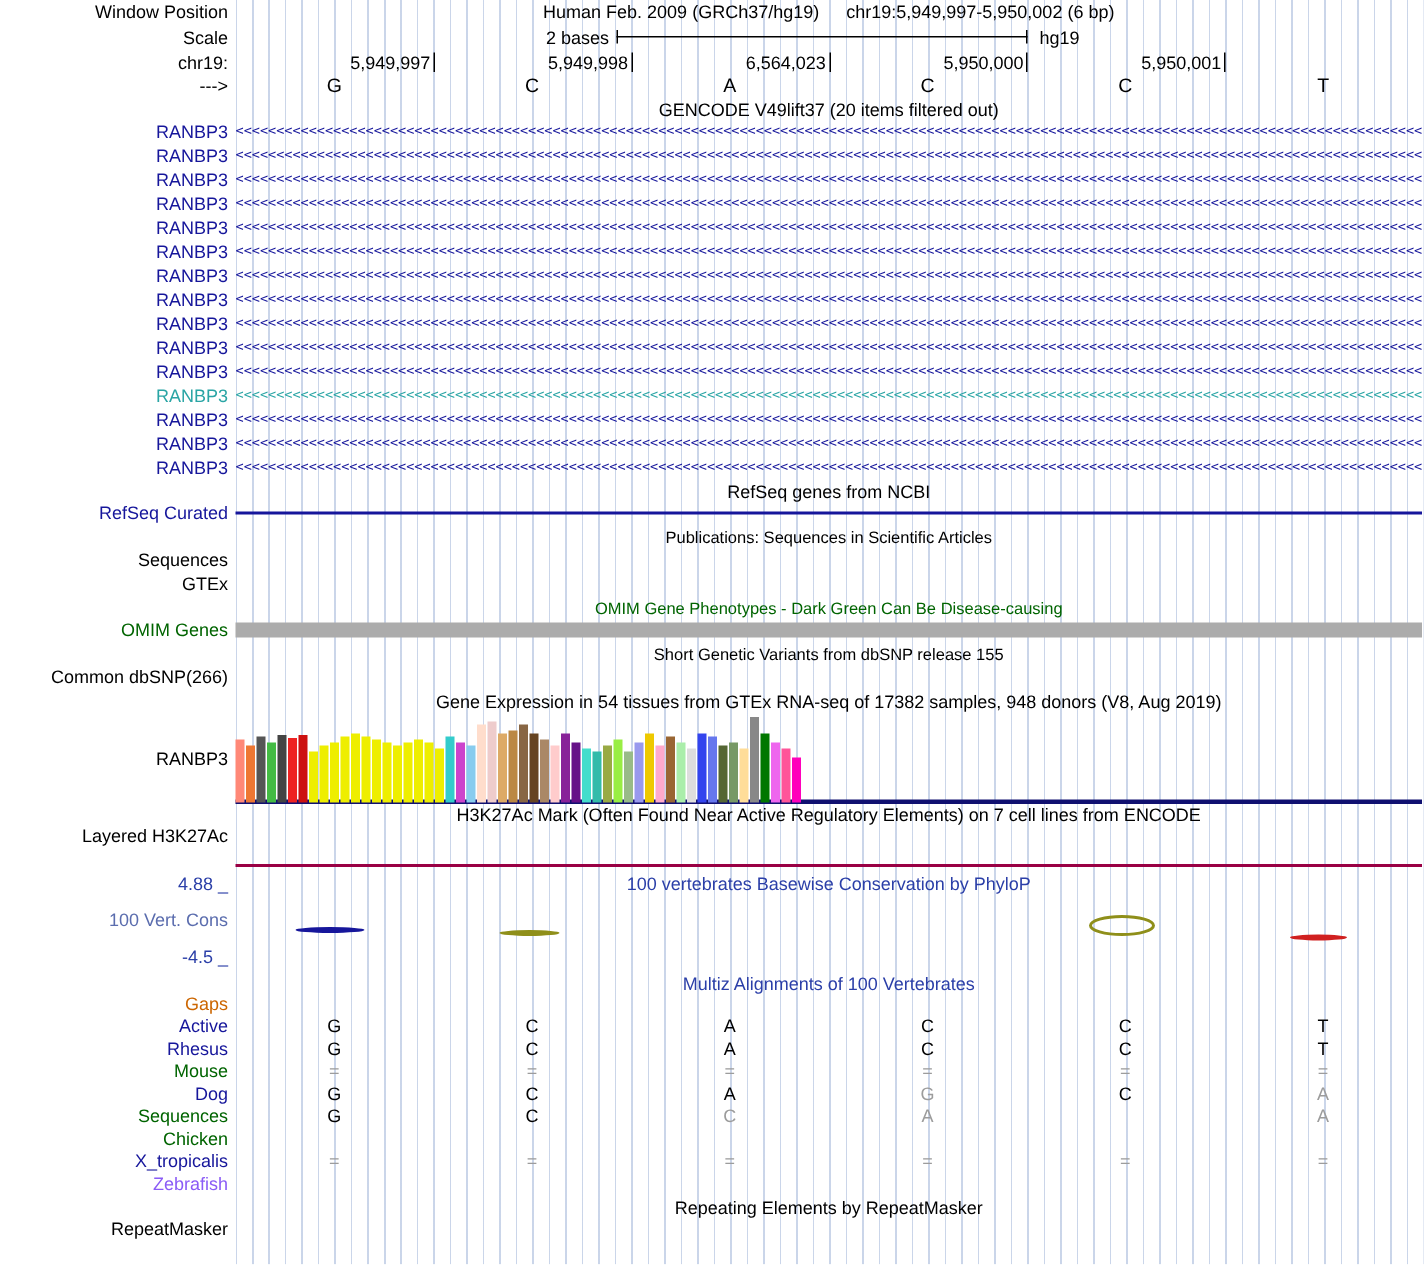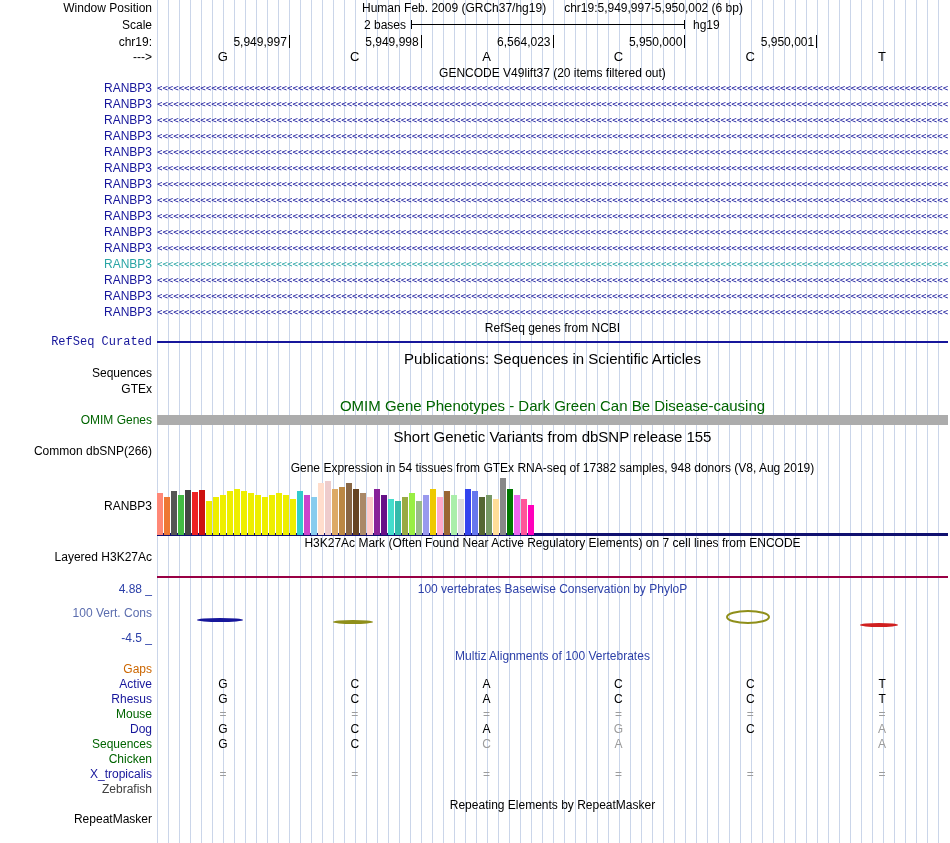--- a/index.html
+++ b/index.html
@@ -3,37 +3,37 @@
 <meta charset="utf-8">
 <style>
   html,body{margin:0;padding:0;background:#fff;}
   #page{position:relative;width:950px;height:843px;background:#fff;overflow:hidden;
         font-family:"Liberation Sans",sans-serif;font-size:12px;color:#000;}
   .gridlines{position:absolute;left:157px;top:0;width:792px;height:843px;
         background:repeating-linear-gradient(to right,rgba(150,172,212,.5) 0 1px,transparent 1px 11px);}
   .row{position:absolute;height:14px;line-height:14px;white-space:nowrap;font-size:12px;}
   .llabel{left:0;width:152px;text-align:right;}
   .title{left:157px;width:791px;text-align:center;}
-  .t11{font-size:15px;}
+  .t11{font-size:11px;}
   .hdr{left:157px;width:791px;top:1px;display:flex;justify-content:center;gap:18px;}
   .chev{left:157px;width:791px;overflow:hidden;font-family:"DejaVu Sans Mono",monospace;
         font-size:9px;letter-spacing:0;}
   .coord{width:80px;text-align:right;}
   .vtick{position:absolute;width:1px;height:13px;background:#000;}
   .base{width:24px;text-align:center;font-size:13px;}
   .cell{width:24px;text-align:center;}
   .bar{position:absolute;width:6px;}
   .hline{position:absolute;left:157px;width:791px;}
   #refseq-line{top:341px;height:2px;background:#16169B;}
   #omim-bar{top:415px;height:10px;background:#ACACAC;}
   #gtex-baseline{top:533px;height:3px;background:#101070;}
   #h3k27ac-line{top:576px;height:2px;background:#990044;}
   .scaleline{position:absolute;top:24px;left:411px;width:274px;height:1px;background:#000;}
   .scaletick{position:absolute;top:20px;width:1px;height:9px;background:#000;}
-  .navy{color:#16169B;font-family:Liberation Mono, monospace;}
+  .navy{color:#16169B;}
   .green{color:#006400;}
   .consblue{color:#2B3FA8;}
   .muted{color:#5B6DAE;}
   .marks{position:absolute;left:0;top:0;pointer-events:none;}
 </style>
 </head>
 <body>
 
 <div id="page">
   <div class="gridlines"></div>
@@ -216,20 +216,20 @@
     <div class="row cell" style="left: 606.417px; top: 737px; color: rgb(156, 156, 156);">A</div>
     <div class="row cell" style="left: 870.083px; top: 737px; color: rgb(156, 156, 156);">A</div>
     <div class="row llabel" style="top: 752px; color: rgb(0, 100, 0);">Chicken</div>
     <div class="row llabel" style="top: 767px; color: rgb(22, 22, 155);">X_tropicalis</div>
     <div class="row cell" style="left: 210.917px; top: 767px; color: rgb(156, 156, 156);">=</div>
     <div class="row cell" style="left: 342.75px; top: 767px; color: rgb(156, 156, 156);">=</div>
     <div class="row cell" style="left: 474.583px; top: 767px; color: rgb(156, 156, 156);">=</div>
     <div class="row cell" style="left: 606.417px; top: 767px; color: rgb(156, 156, 156);">=</div>
     <div class="row cell" style="left: 738.25px; top: 767px; color: rgb(156, 156, 156);">=</div>
     <div class="row cell" style="left: 870.083px; top: 767px; color: rgb(156, 156, 156);">=</div>
-    <div class="row llabel" style="top: 782px; color: #404040;">Zebrafish</div>
+    <div class="row llabel" style="top: 782px; color: #8b5cf6;">Zebrafish</div>
     <svg width="950" height="843" class="marks">
       <ellipse cx="220" cy="620" rx="23" ry="2" fill="#16169B"></ellipse>
       <ellipse cx="353" cy="622" rx="20" ry="2" fill="#8F8F1A"></ellipse>
       <ellipse cx="748" cy="617" rx="21" ry="6" fill="none" stroke="#8F8F1A" stroke-width="2"></ellipse>
       <ellipse cx="879" cy="625" rx="19" ry="2" fill="#D02020"></ellipse>
     </svg>
   </div>
 
 </body></html>

